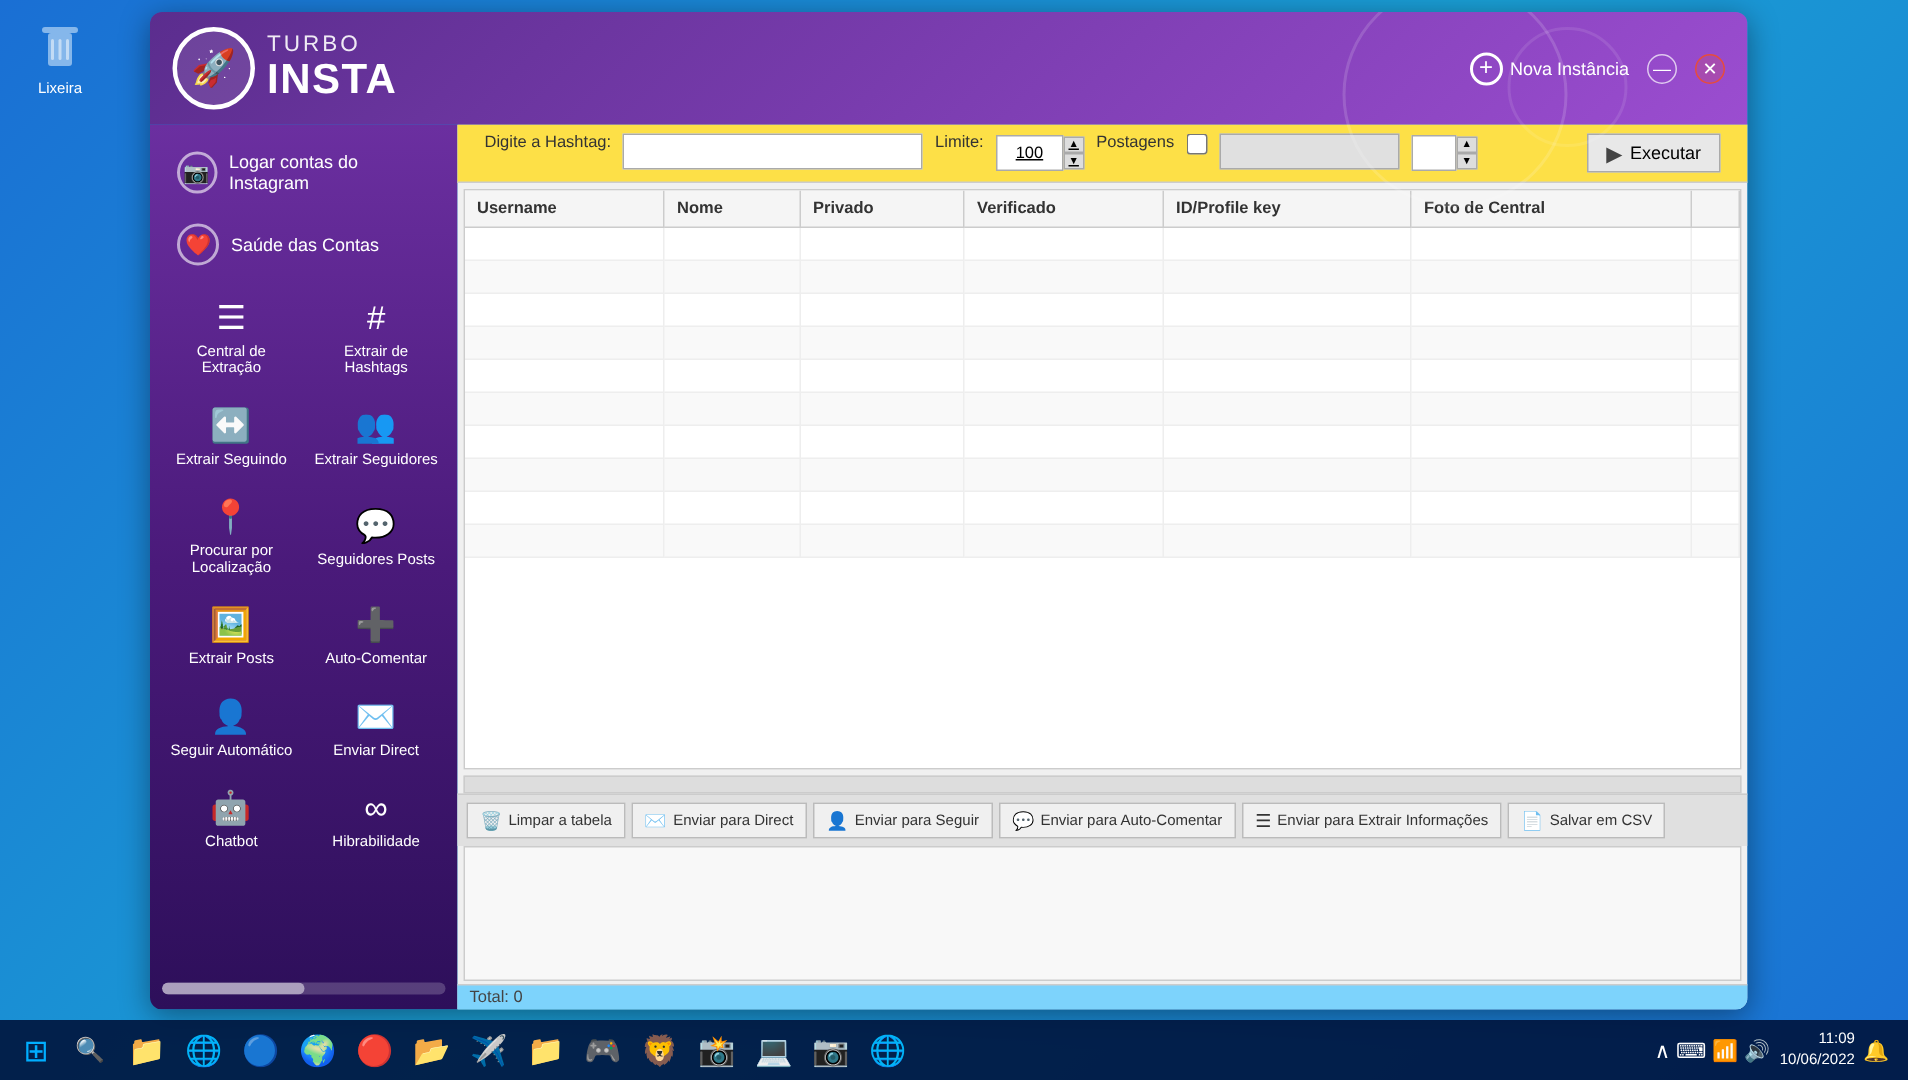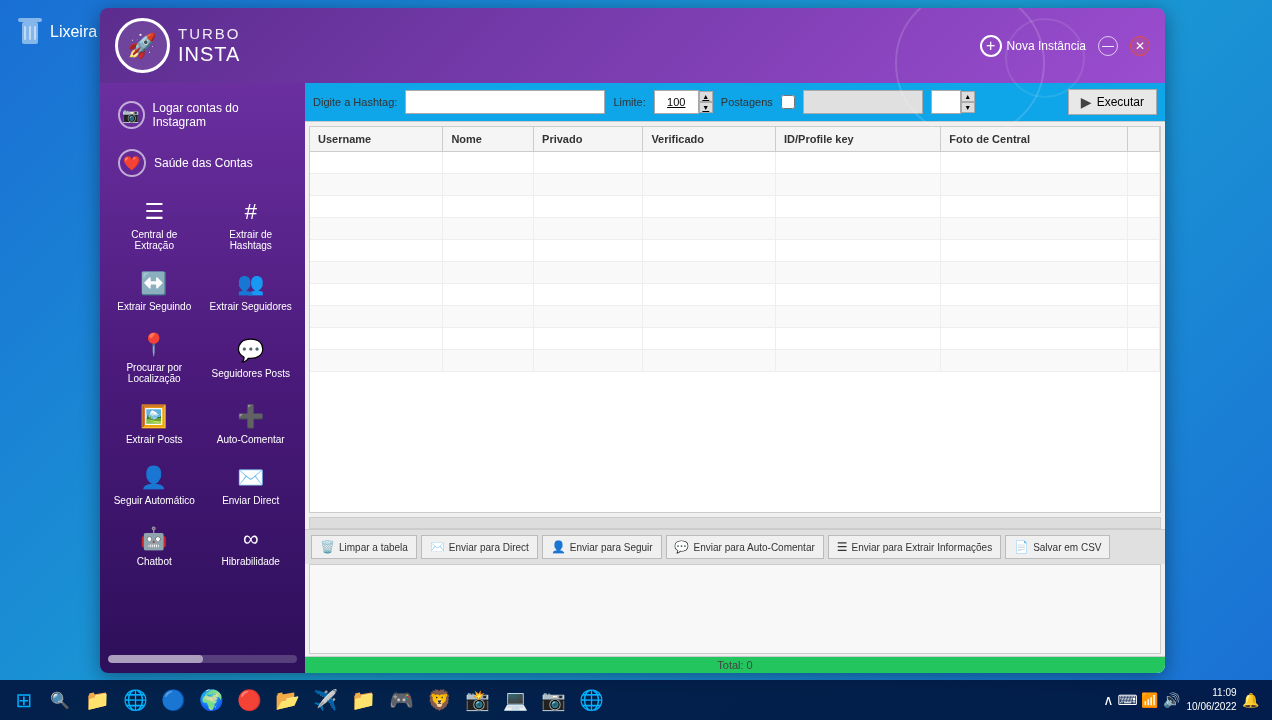--- a/index.html
+++ b/index.html
@@ -12,24 +12,24 @@
       overflow: hidden;
       position: relative;
     }
 
     
     .desktop-icon {
       position: absolute;
       top: 10px;
       left: 10px;
       display: flex;
-      flex-direction: row;
-      align-items: center;
-      color: white;
-      font-size: 16px;
+      flex-direction: column;
+      align-items: center;
+      color: white;
+      font-size: 10px;
       cursor: pointer;
       width: 60px;
       text-align: center;
     }
     .desktop-icon-img {
       width: 40px;
       height: 40px;
       margin-bottom: 4px;
     }
 
@@ -76,22 +76,22 @@
     .logo-text {
       color: white;
       line-height: 1.1;
     }
     .logo-turbo {
       font-size: 15px;
       letter-spacing: 2px;
       opacity: 0.9;
     }
     .logo-insta {
-      font-size: 20px;
-      font-weight: normal;
+      font-size: 28px;
+      font-weight: bold;
       letter-spacing: 1px;
     }
     .title-controls {
       display: flex;
       align-items: center;
       gap: 12px;
     }
     .nova-instancia {
       display: flex;
       align-items: center;
@@ -205,24 +205,23 @@
     
     .right-panel {
       flex: 1;
       background: #f0f0f0;
       display: flex;
       flex-direction: column;
     }
 
     
     .toolbar {
-      background: #0ea5e9;
-      padding: 6px 8px;
-      display: flex;
-      align-items: center;
+      background: #fde047;
+      padding: 6px 18px;
+      display: flex;
       gap: 8px;
       border-bottom: 1px solid #ccc;
     }
     .toolbar-label {
       font-size: 11px;
       color: #333;
       white-space: nowrap;
     }
     .toolbar-input {
       height: 24px;
@@ -377,24 +376,24 @@
       border: 1px solid #ccc;
       margin: 0 4px 2px;
       padding: 4px;
       font-size: 10px;
       color: #555;
       overflow-y: auto;
     }
 
     
     .status-bar {
-      background: #22c55e;
+      background: #7dd3fc;
       padding: 2px 8px;
       display: flex;
-      justify-content: center;
+      justify-content: flex-start;
       border-top: 1px solid #ccc;
       font-size: 11px;
       color: #444;
     }
 
     
     .taskbar {
       position: absolute;
       bottom: 0;
       left: 0;

